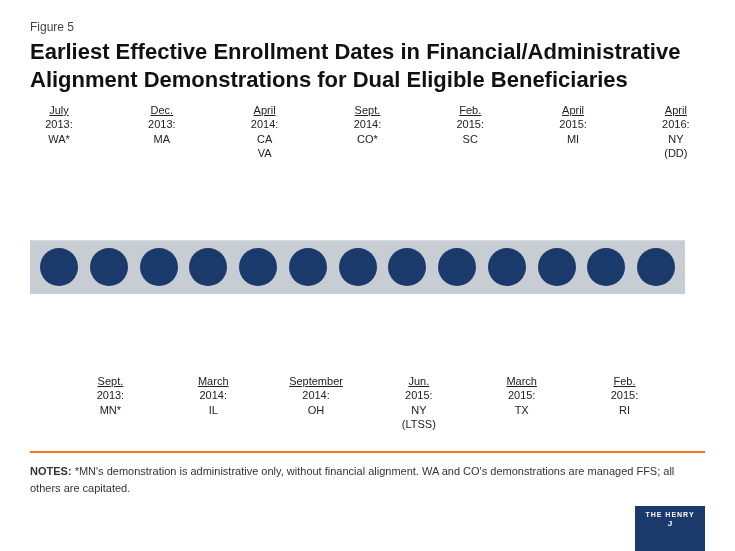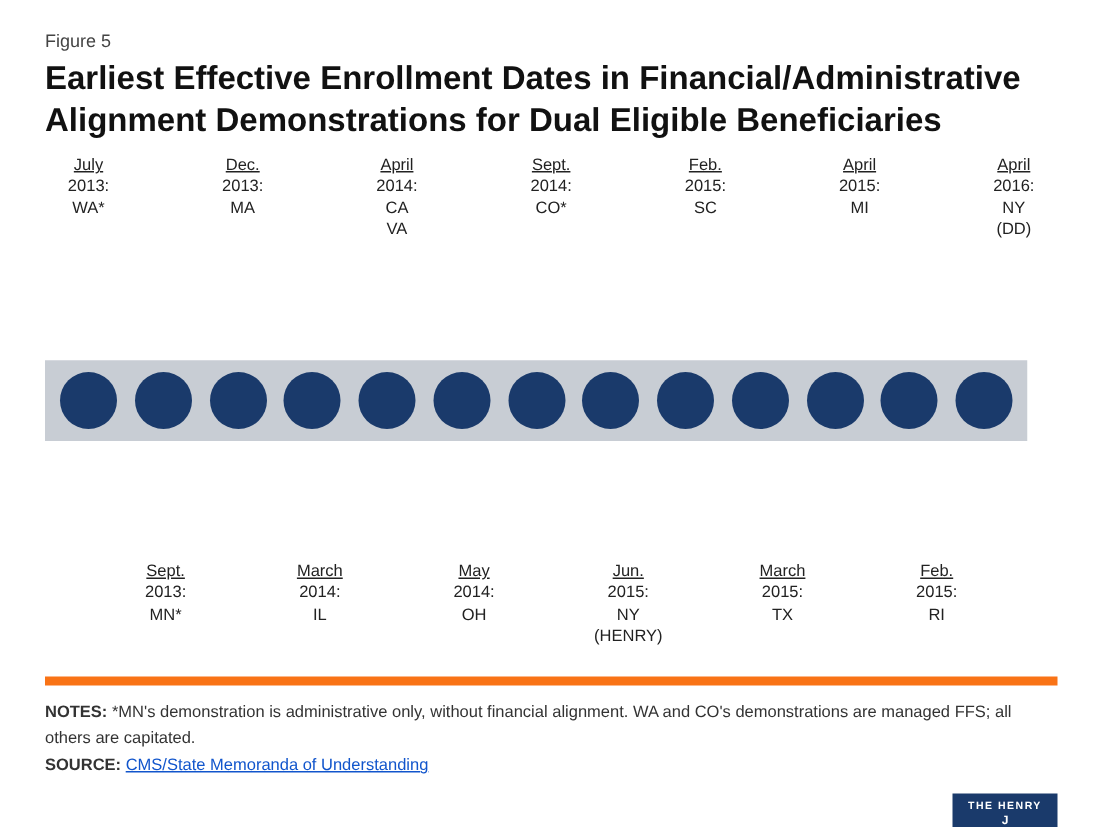--- a/index.html
+++ b/index.html
@@ -76,21 +76,21 @@
     }
     
     .label-item.hidden {
       visibility: hidden;
     }
     .notes-section {
       margin-top: 7px;
       font-size: 11px;
       color: #333;
       line-height: 1.5;
-      border-top: 6px solid #f97316;
+      border-top: 2px solid #f97316;
       padding-top: 10px;
     }
     .notes-section a {
       color: #1155cc;
     }
     .logo-box {
       display: flex;
       flex-direction: column;
       align-items: center;
       width: 70px;
@@ -229,34 +229,34 @@
       <span class="date-line">March</span>
       <span>2014:</span>
       <span>IL</span>
     </div>
 
     <div class="label-item hidden">
         <span>&nbsp;</span>
       </div>
 
     <div class="label-item">
-      <span class="date-line">May</span>
+      <span class="date-line">September</span>
       <span>2014:</span>
       <span>OH</span>
     </div>
 
     <div class="label-item hidden">
         <span>&nbsp;</span>
       </div>
 
     <div class="label-item">
       <span class="date-line">Jun.</span>
       <span>2015:</span>
       <span>NY</span>
-      <span>(HENRY)</span>
+      <span>(LTSS)</span>
     </div>
 
     <div class="label-item hidden">
         <span>&nbsp;</span>
       </div>
 
     <div class="label-item">
       <span class="date-line">March</span>
       <span>2015:</span>
       <span>TX</span>
@@ -276,25 +276,20 @@
         <span>&nbsp;</span>
       </div>
   </div>
 </div>
 
 <div class="notes-section">
   <div>
     <strong>NOTES:</strong>
     <span>  *MN's demonstration is administrative  only, without financial alignment.  WA and CO's demonstrations are managed FFS; all others are capitated.</span>
   </div>
-  <div style="margin-top:2px;">
-    <strong>SOURCE:</strong>
-    <span> </span>
-    <a href="#">CMS/State Memoranda of Understanding</a>
-  </div>
 </div>
 
 <div style="display:flex; justify-content:flex-end; margin-top:10px;">
   <div class="logo-box">
     <div class="the">THE HENRY</div>
     <div class="j">J</div>
 
   </div>
 </div>
 

